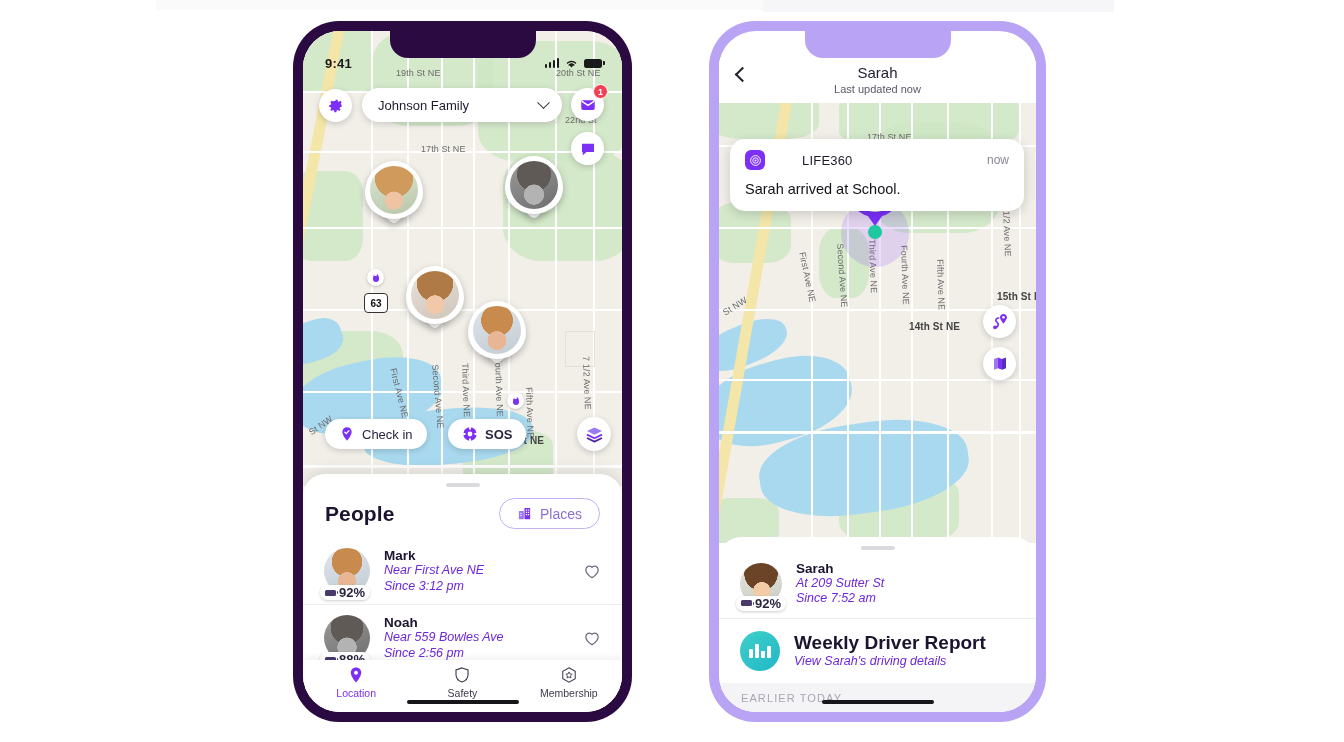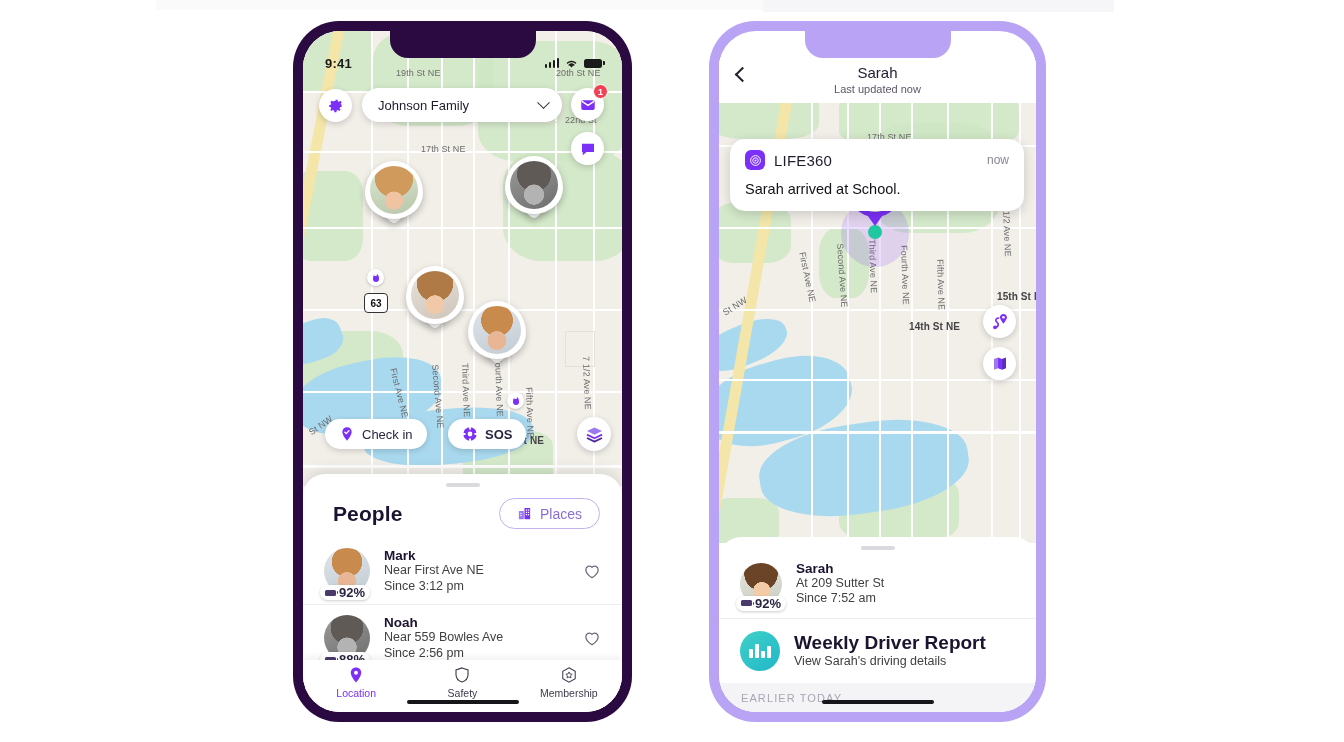--- a/index.html
+++ b/index.html
@@ -110,39 +110,39 @@
 
   .pill { position:absolute; height:30px; background:#fff; border-radius:16px;
      box-shadow:0 2px 6px rgba(0,0,0,.16); display:flex; align-items:center; gap:7px; padding:0 14px; }
   .pill span { font-size:13px; color:#2b2540; }
 
   
   .sheet { position:absolute; left:0; bottom:0; width:100%; background:#fff;
      border-top-left-radius:22px; border-top-right-radius:22px; z-index:20;
      box-shadow:0 -4px 14px rgba(0,0,0,.10); }
   .grabber { width:34px; height:4px; border-radius:2px; background:#d9d9de; margin:9px auto 0; }
-  .sheet-head { display:flex; align-items:center; justify-content:space-between; padding:11px 22px 9px;margin-left:8px; }
+  .sheet-head { display:flex; align-items:center; justify-content:space-between; padding:11px 22px 9px; }
   .sheet-title { font-size:21px; font-weight:bold; color:#1c1330; letter-spacing:.1px; }
   .places-btn { height:31px; border:1.4px solid #c3b0f0; border-radius:17px; display:flex;
      align-items:center; gap:8px; padding:0 17px; background:#fff; }
   .places-btn span { font-size:14px; color:#8a6fd4; }
 
   .prow { display:flex; align-items:center; padding:10px 20px 10px 21px; gap:14px; }
   .prow + .prow { border-top:1px solid #edecef; }
   .pav { position:relative; width:46px; height:46px; flex:0 0 46px; }
   .pav .circ { width:46px; height:46px; border-radius:50%; overflow:hidden; }
   .battchip { position:absolute; left:-4px; bottom:-6px; height:15px; background:#fff; border-radius:8px;
      box-shadow:0 1px 3px rgba(0,0,0,.2); display:flex; align-items:center; gap:3px; padding:0 5px; }
   .battchip .bb { width:11px; height:6px; border-radius:1.5px; background:#4a3a6b; position:relative; }
   .battchip .bb::after { content:""; position:absolute; right:-2px; top:1.5px; width:1.5px; height:3px;
      background:#4a3a6b; border-radius:0 1px 1px 0; }
   .battchip em { font-style:normal; font-size:13px; font-weight:bold; color:#2b2540; }
   .pinfo { flex:1; min-width:0; }
   .pname { font-size:13.5px; font-weight:bold; color:#1c1330; }
-  .pmeta { font-size:12.5px; color:#404040; line-height:1.22; }
+  .pmeta { font-size:12.5px; color:#6d28d9; line-height:1.22;font-style:italic; }
   .heart { width:20px; height:20px; flex:0 0 20px; }
 
   
   .tabbar { position:absolute; left:0; bottom:0; width:100%; height:52px; background:#fff; z-index:30;
      display:flex; align-items:flex-start; padding-top:6px;
      box-shadow:0 -2px 8px rgba(0,0,0,.07); }
   .tab { flex:1; display:flex; flex-direction:column; align-items:center; gap:3px; }
   .tab span { font-size:10.5px; }
   .homebar { position:absolute; left:50%; transform:translateX(-50%); bottom:8px; width:112px;
      height:4.5px; border-radius:3px; background:#16161a; z-index:31; }
@@ -155,21 +155,21 @@
   .rtitle { font-size:15px; color:#211b2e; line-height:1.05; }
   .rsub { font-size:11px; color:#5c5668; margin-top:2px; }
 
   
   .notif { position:absolute; left:11px; top:108px; width:294px; background:#fff; border-radius:15px;
      box-shadow:0 3px 12px rgba(0,0,0,.17); padding:11px 15px 14px; z-index:25; }
   .notif-top { display:flex; align-items:center; justify-content:space-between; }
   .notif-brand { display:flex; align-items:center; gap:9px; }
   .l360 { width:20px; height:20px; border-radius:6px; background:#7b2ff7;
      display:flex; align-items:center; justify-content:center; }
-  .notif-app { font-size:15px; color:#211b2e; letter-spacing:.2px; }
+  .notif-app { font-size:13px; color:#211b2e; letter-spacing:.2px;margin-left:28px; }
   .notif-time { font-size:12px; color:#8a8596; }
   .notif-body { font-size:14.5px; color:#141018; margin-top:11px; }
 
   
   .bigmk { position:absolute; width:54px; height:54px; }
   .bigmk .ring { position:absolute; inset:0; border-radius:50%; background:#7b2ff7; }
   .bigmk .tailb { position:absolute; left:50%; transform:translateX(-50%); bottom:-9px;
      width:0; height:0; border-left:10px solid transparent; border-right:10px solid transparent;
      border-top:14px solid #7b2ff7; }
   .bigmk .inner { position:absolute; left:5px; top:5px; width:44px; height:44px; border-radius:50%;

